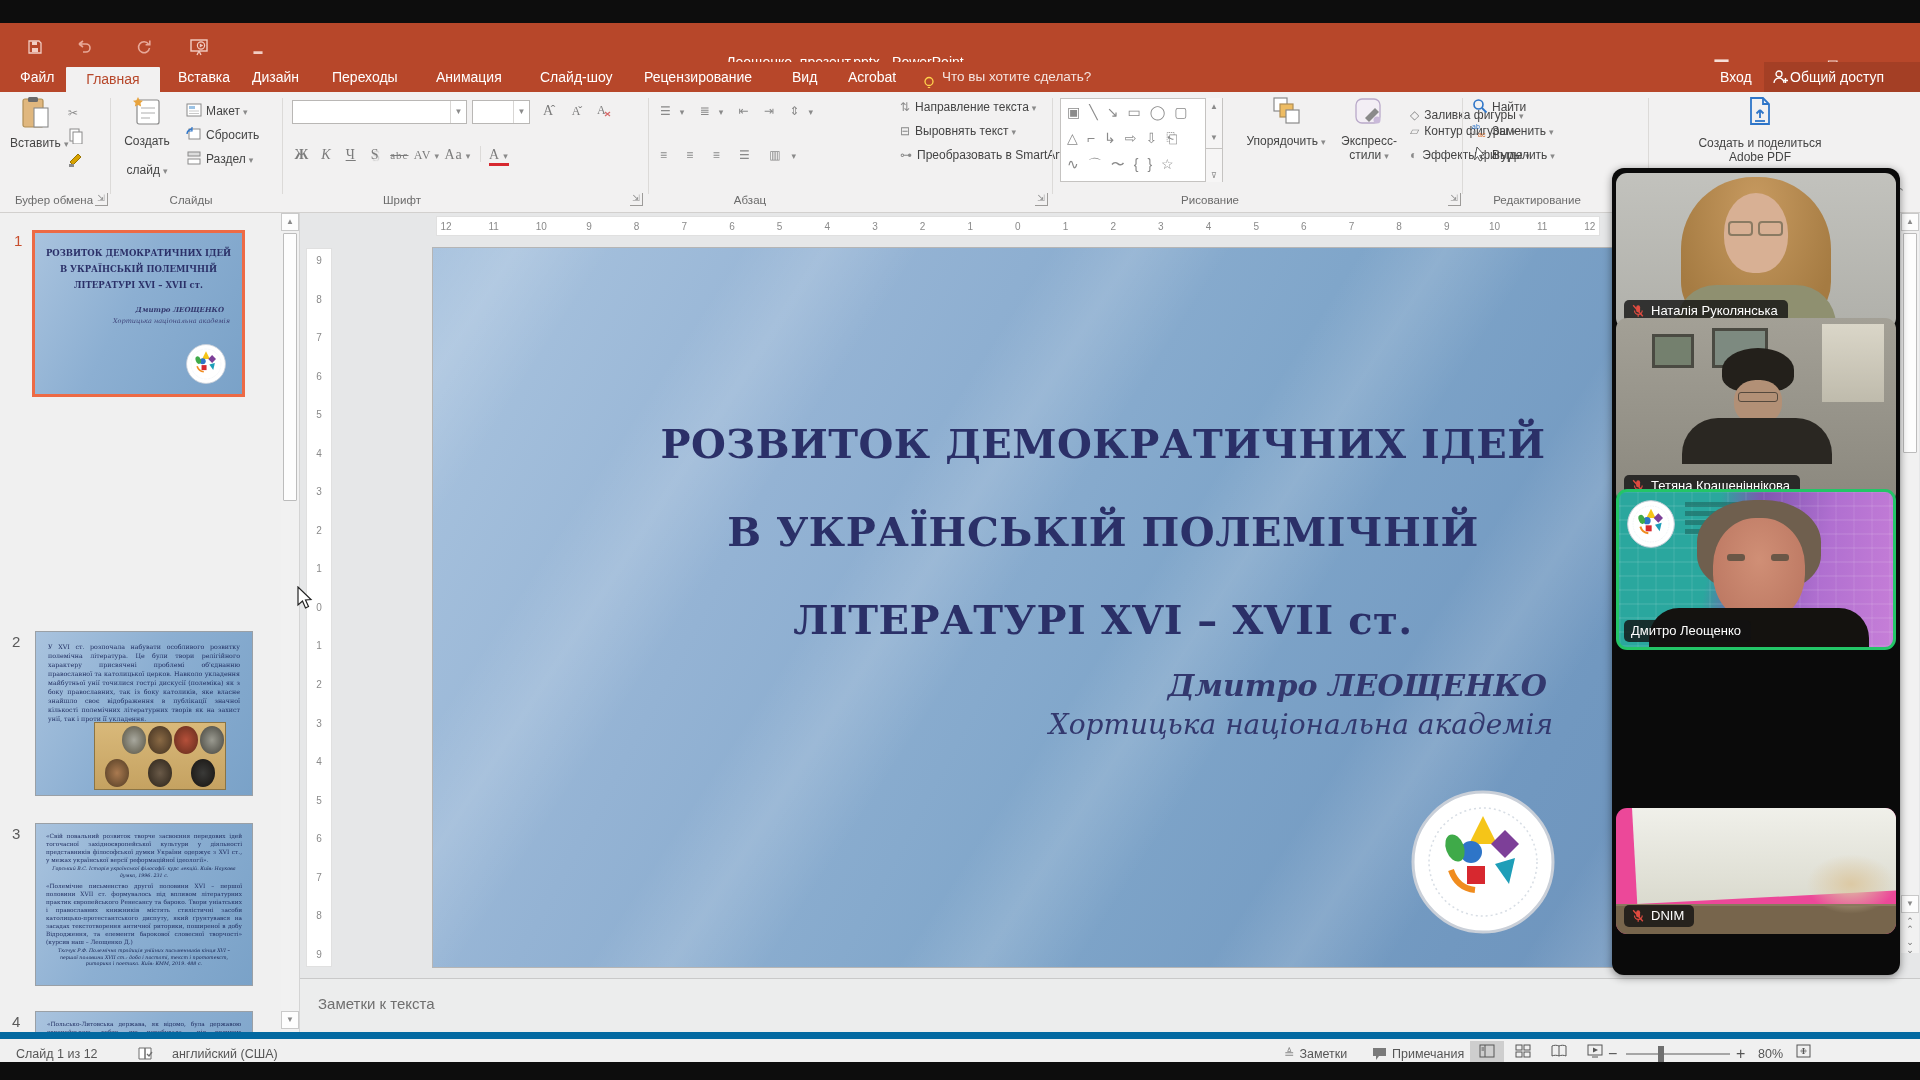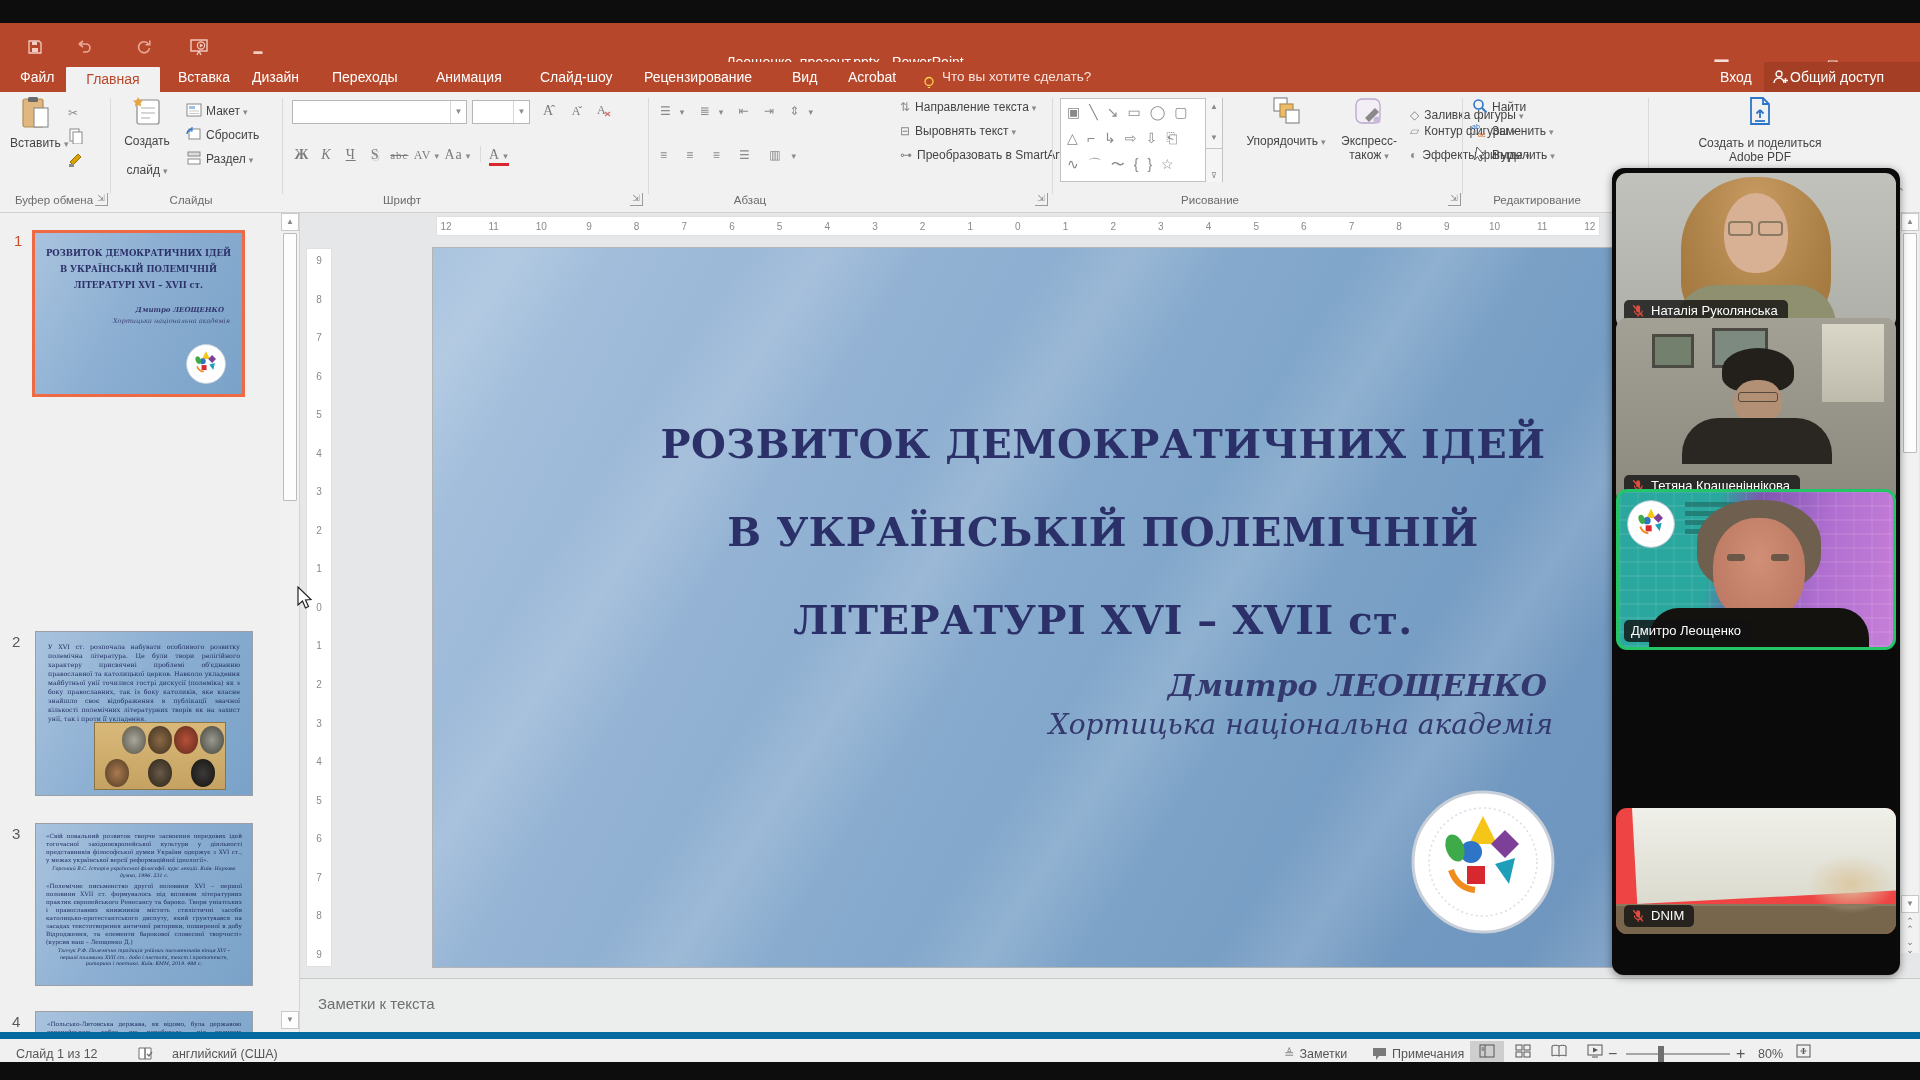--- a/index.html
+++ b/index.html
@@ -314,21 +314,21 @@
         </svg>
       <div class="cap dd">Упорядочить</div>
     </div>
     <div class="bigbtn" style="left:1334px;width:70px">
       <svg width="32" height="32" viewBox="0 0 32 32">
           <rect x="3" y="3" width="24" height="24" rx="6" fill="#f3eef5" stroke="#b9a9c9" stroke-width="1.3"></rect>
           <path d="M12 22 l10-10 4 4 -10 10 z" fill="#8a8a8a"></path>
           <circle cx="24" cy="24" r="3.5" fill="#c9b9d9"></circle>
         </svg>
       <div class="cap">Экспресс-</div>
-      <div class="cap dd" style="margin-top:0">також</div>
+      <div class="cap dd" style="margin-top:0">стили</div>
     </div>
     <div class="smallrow dd" style="left:1410px;top:12px"><span class="glyph" style="margin-right:5px">◇</span><span>Заливка фигуры</span></div>
     <div class="smallrow dd" style="left:1410px;top:28px"><span class="glyph" style="margin-right:5px">▱</span><span>Контур фигуры</span></div>
     <div class="smallrow dd" style="left:1410px;top:52px"><span class="glyph" style="margin-right:5px">◐</span><span>Эффекты фигуры</span></div>
     <div class="rlabel" style="left:1130px;width:160px">Рисование</div>
     <div class="launcher" style="left:1448px">⇲</div>
     <div class="rsep" style="left:1462px"></div>
 
     <div class="smallrow" style="left:1472px;top:4px">
       <svg class="ic" viewBox="0 0 16 16">
@@ -593,21 +593,21 @@
       <div class="abs" style="left:94px;top:26px;width:92px;height:104px;border-radius:46%;background:radial-gradient(ellipse at 50% 40%,#d08f76,#bd7963 80%)"></div>
       <div class="abs" style="left:108px;top:62px;width:18px;height:7px;background:#6a5747;border-radius:3px"></div>
       <div class="abs" style="left:152px;top:62px;width:18px;height:7px;background:#6a5747;border-radius:3px"></div>
       <div class="abs" style="left:30px;top:116px;width:220px;height:42px;border-radius:30px 30px 0 0;background:#14120f"></div>
       <div class="nametag" style="left:5px;bottom:5px">
         <span>Дмитро Леощенко</span>
       </div>
     </div>
 
 
-    <div class="tile" style="top:640px;height:126px;background:#ef4444">
+    <div class="tile" style="top:640px;height:126px;background:#ec4899">
       <div class="abs" style="left:16px;top:0;right:0;height:96px;background:linear-gradient(#f0f0ea,#dadace);clip-path:polygon(0 0,100% 0,100% 86%,2% 100%)"></div>
       <div class="abs" style="left:0;bottom:0;width:100%;height:30px;background:#77654c"></div>
       <div class="abs" style="right:0;bottom:20px;width:90px;height:60px;background:radial-gradient(ellipse,#dcc9a4,transparent 70%)"></div>
       <div class="abs" style="left:0;bottom:28px;width:100%;height:2px;background:#8a795e"></div>
       <div class="nametag">
         <svg class="micoff" viewBox="0 0 16 16">
             <use href="#mic-muted"></use>
           </svg>
         <span>DNIM</span>
       </div>

